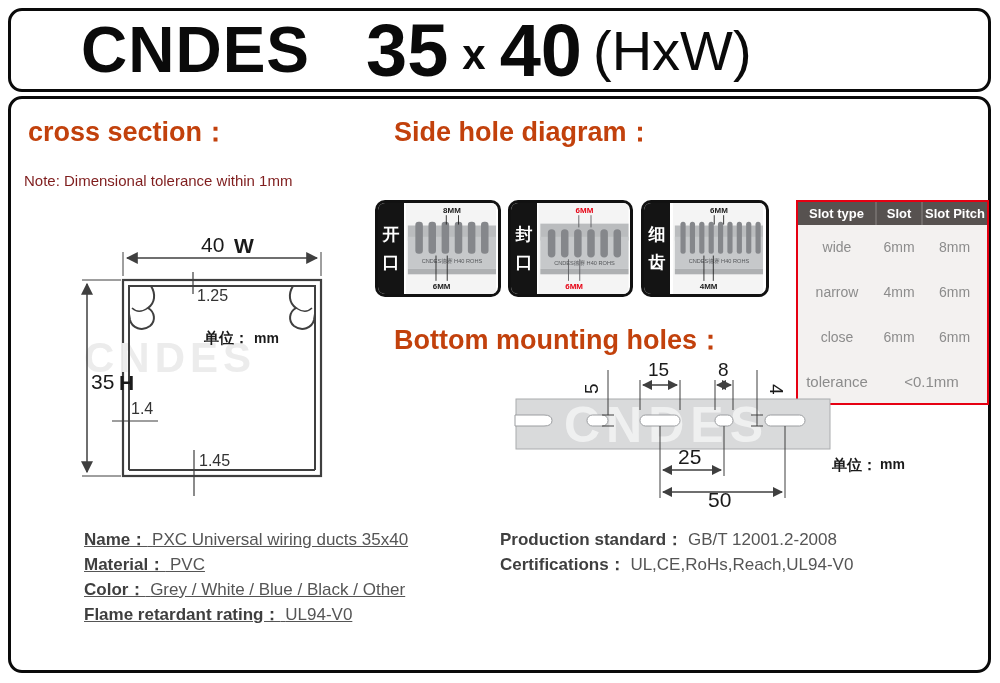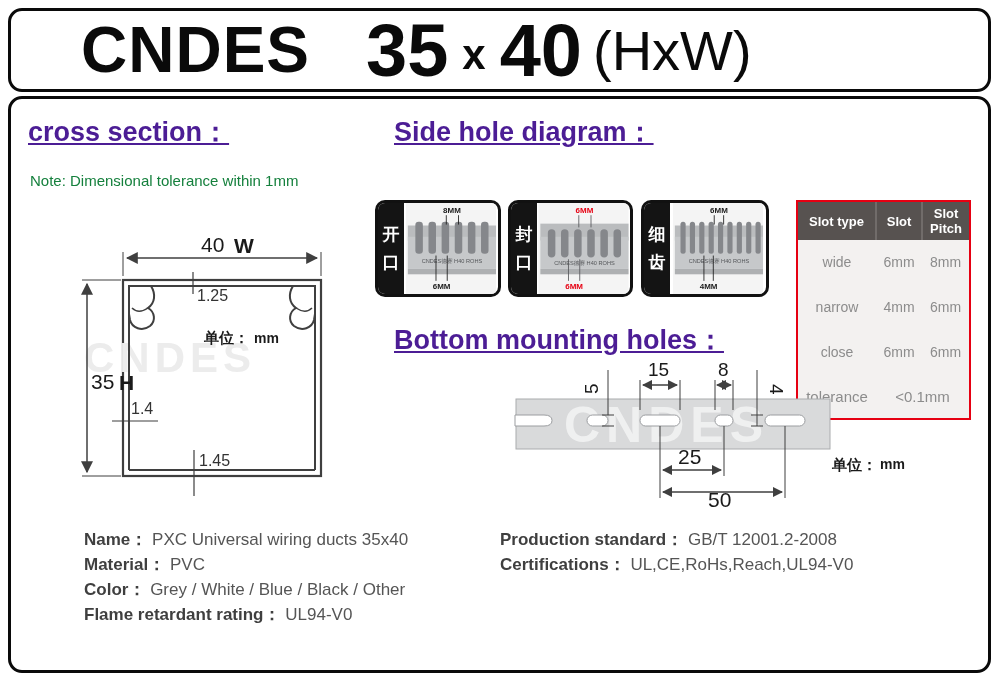--- a/index.html
+++ b/index.html
@@ -11,51 +11,51 @@
     display:flex; align-items:center; padding-left:70px; }
   .brand { font-size:64px; font-weight:bold; letter-spacing:1px; color:#0a0a0a; }
   .size-h, .size-w { font-size:74px; font-weight:bold; color:#0a0a0a; }
   .size-h { margin-left:56px; }
   .size-x { font-size:42px; font-weight:bold; color:#0a0a0a; margin:0 14px; padding-top:10px; }
   .size-suffix { font-size:56px; font-weight:normal; color:#0a0a0a; margin-left:11px; }
 
   .content-box { position:absolute; left:8px; top:96px; width:983px; height:577px;
     border:3px solid #0a0a0a; border-radius:14px; background:#fff; }
 
-  .h2 { position:absolute; font-size:27px; font-weight:bold; color:#4c1d95; line-height:1.1;text-decoration:underline; }
+  .h2 { position:absolute; font-size:27px; font-weight:bold; color:#c2410c; line-height:1.1; }
   .h2-cross  { left:28px;  top:118px; }
   .h2-side   { left:394px; top:118px; }
   .h2-bottom { left:394px; top:326px; }
 
-  .note { position:absolute; left:30px; top:171px; font-size:15px; color:#15803d; line-height:20px; }
+  .note { position:absolute; left:24px; top:171px; font-size:15px; color:#7f1d1d; line-height:20px; }
   .note .l2 { padding-left:28px; }
 
   svg text { font-family:"Liberation Sans", sans-serif; }
 
   .cross-svg  { position:absolute; left:58px;  top:228px; }
   .bottom-svg { position:absolute; left:480px; top:358px; }
 
   .photo { position:absolute; top:200px; height:97px; border:3px solid #111;
     border-radius:10px; background:#fff; display:flex; overflow:hidden; }
   .photo-band { width:26px; background:#141414; color:#fff; display:flex; flex-direction:column;
     align-items:center; justify-content:center; gap:5px; font-size:17px; font-weight:bold; }
   .photo svg { flex:1; display:block; }
 
-  .slot-table-wrap { position:absolute; left:796px; top:200px; width:175px;
+  .slot-table-wrap { position:absolute; left:796px; top:200px; width:193px;
     border:2px solid #e60012; background:#f3f1f0; }
   .slot-table { border-collapse:collapse; width:100%; }
   .slot-table th { background:#575250; color:#fff; font-size:13px; font-weight:bold;
     padding:4px 2px; border-left:2px solid #716c6a; }
   .slot-table th:first-child { border-left:none; }
   .slot-table td { color:#8c8c8c; font-size:14px; text-align:center; height:19px;
     line-height:19px; padding:13px 2px; }
   .slot-table .tol td { font-size:15px; height:17px; line-height:17px; }
 
   .specs { position:absolute; font-size:17px; color:#555; line-height:25px; }
-  .specs-left  { left:84px;  top:527px; }
+  .specs-left  { left:84px;  top:527px;text-decoration:underline; }
   .specs-right { left:500px; top:527px; }
   .specs .lbl { font-weight:bold; color:#3f3f3f; }
 </style>
 </head>
 <body>
 
 <div class="page">
 
   <div class="header-box">
     <span class="brand">CNDES</span>

